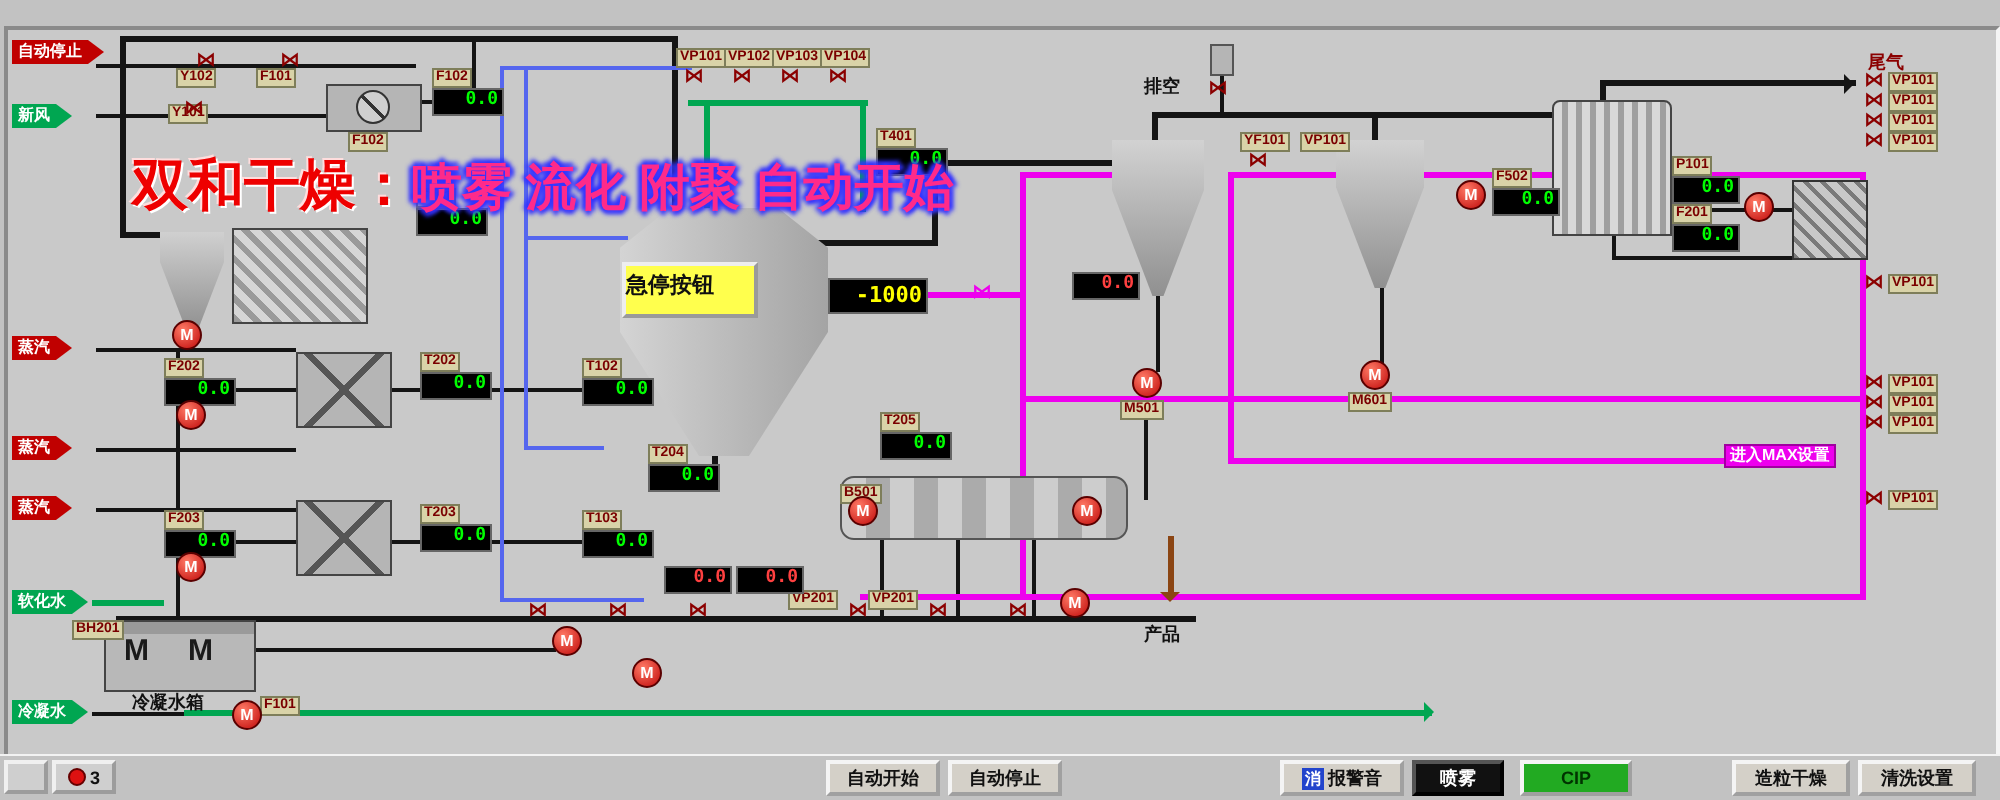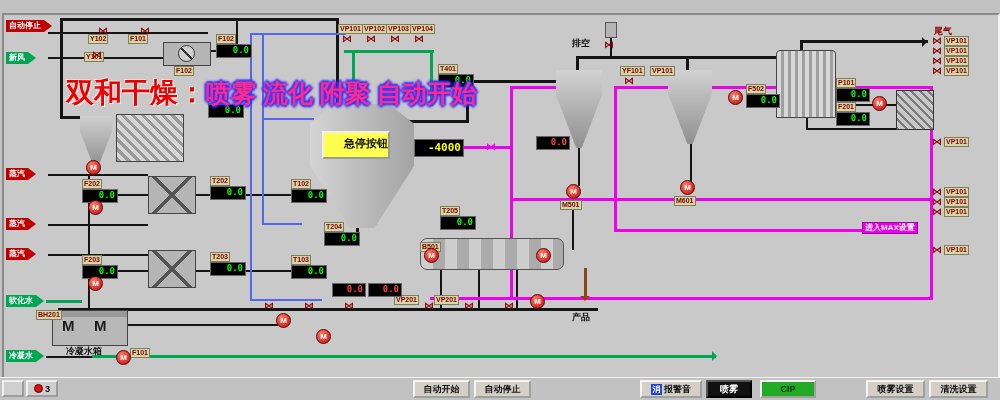--- a/index.html
+++ b/index.html
@@ -47,22 +47,22 @@
   #left-cyclone{left:80px;top:116px;width:32px;height:50px;background:linear-gradient(#d0d0d0,#8f8f8f);
         clip-path:polygon(0 0,100% 0,100% 30%,58% 100%,42% 100%,0 30%);}
   #he1{left:148px;top:176px;width:46px;height:36px;border:1px solid #444;
         background:linear-gradient(45deg,transparent 47%,#555 47% 53%,transparent 53%),
                    linear-gradient(-45deg,transparent 47%,#555 47% 53%,transparent 53%),#b5b5b5;}
   #he2{left:148px;top:250px;width:46px;height:36px;border:1px solid #444;
         background:linear-gradient(45deg,transparent 47%,#555 47% 53%,transparent 53%),
                    linear-gradient(-45deg,transparent 47%,#555 47% 53%,transparent 53%),#b5b5b5;}
   #chamber{left:310px;top:104px;width:104px;height:124px;background:linear-gradient(90deg,#d4d4d4,#a4a4a4);
         clip-path:polygon(24% 0,76% 0,100% 16%,100% 50%,62% 100%,38% 100%,0 50%,0 16%);}
-  #estop{position:absolute;left:322px;top:131px;width:64px;height:24px;z-index:4;background:#ffff4d;
-        border:2px outset #eee;color:#101010;font:bold 11px "Liberation Sans",sans-serif;text-align:right;line-height:20px;cursor:pointer;}
+  #estop{position:absolute;left:311px;top:131px;width:64px;height:24px;z-index:4;background:#ffff4d;
+        border:2px outset #eee;color:#101010;font:bold 11px "Liberation Sans",sans-serif;text-align:left;line-height:20px;cursor:pointer;}
   #fluidbed{left:420px;top:238px;width:142px;height:30px;border:1px solid #555;border-radius:7px;
         background:repeating-linear-gradient(90deg,#cdcdcd 0 12px,#ababab 12px 24px);}
   #cyclone1{left:556px;top:70px;width:46px;height:78px;background:linear-gradient(#d2d2d2,#909090);
         clip-path:polygon(0 0,100% 0,100% 32%,56% 100%,44% 100%,0 32%);}
   #cyclone2{left:668px;top:70px;width:44px;height:74px;background:linear-gradient(#d2d2d2,#909090);
         clip-path:polygon(0 0,100% 0,100% 32%,56% 100%,44% 100%,0 32%);}
   #vent-silencer{left:605px;top:22px;width:10px;height:14px;background:#b5b5b5;border:1px solid #555;}
   #condenser{left:776px;top:50px;width:58px;height:66px;border:1px solid #444;border-radius:4px 4px 0 0;
         background:repeating-linear-gradient(90deg,#d8d8d8 0 4px,#9f9f9f 4px 7px);}
   #hatch-box{left:896px;top:90px;width:36px;height:38px;border:1px solid #333;
@@ -235,21 +235,21 @@
       <div class="chip" style="left: 291px; top: 179px;">T102</div>
       <div class="disp" style="left: 291px; top: 189px; width: 30px; color: rgb(0, 255, 0);">0.0</div>
       <div class="chip" style="left: 291px; top: 255px;">T103</div>
       <div class="disp" style="left: 291px; top: 265px; width: 30px; color: rgb(0, 255, 0);">0.0</div>
       <div class="chip" style="left: 438px; top: 64px;">T401</div>
       <div class="disp" style="left: 438px; top: 74px; width: 30px; color: rgb(0, 255, 0);">0.0</div>
       <div class="chip" style="left: 324px; top: 222px;">T204</div>
       <div class="disp" style="left: 324px; top: 232px; width: 30px; color: rgb(0, 255, 0);">0.0</div>
       <div class="chip" style="left: 440px; top: 206px;">T205</div>
       <div class="disp" style="left: 440px; top: 216px; width: 30px; color: rgb(0, 255, 0);">0.0</div>
-      <div class="disp big" style="left: 414px; top: 139px; width: 44px; color: rgb(255, 255, 0);">-4000</div>
+      <div class="disp big" style="left: 414px; top: 139px; width: 44px; color: rgb(255, 255, 0);">-1000</div>
       <div class="disp" style="left: 536px; top: 136px; width: 28px; color: rgb(255, 64, 64);">0.0</div>
       <div class="chip" style="left: 746px; top: 84px;">F502</div>
       <div class="disp" style="left: 746px; top: 94px; width: 28px; color: rgb(0, 255, 0);">0.0</div>
       <div class="chip" style="left: 836px; top: 78px;">P101</div>
       <div class="disp" style="left: 836px; top: 88px; width: 28px; color: rgb(0, 255, 0);">0.0</div>
       <div class="chip" style="left: 836px; top: 102px;">F201</div>
       <div class="disp" style="left: 836px; top: 112px; width: 28px; color: rgb(0, 255, 0);">0.0</div>
       <div class="disp" style="left: 332px; top: 283px; width: 28px; color: rgb(255, 64, 64);">0.0</div>
       <div class="disp" style="left: 368px; top: 283px; width: 28px; color: rgb(255, 64, 64);">0.0</div>
       <div class="pump" style="left: 86px; top: 160px;">M</div>
@@ -307,17 +307,17 @@
       <span>3</span>
     </div>
     <button class="btn" id="btn-auto-start">自动开始</button>
     <button class="btn" id="btn-auto-stop">自动停止</button>
     <button class="btn" id="btn-alarm">
       <span id="alarm-ico">消</span>
       <span>报警音</span>
     </button>
     <button class="btn" id="btn-spray">喷雾</button>
     <button class="btn" id="btn-cip">CIP</button>
-    <button class="btn" id="btn-spray-set">喷雾设置</button>
+    <button class="btn" id="btn-spray-set">造粒干燥</button>
     <button class="btn" id="btn-wash-set">清洗设置</button>
   </div>
 
 </div>
 
 </body></html>

